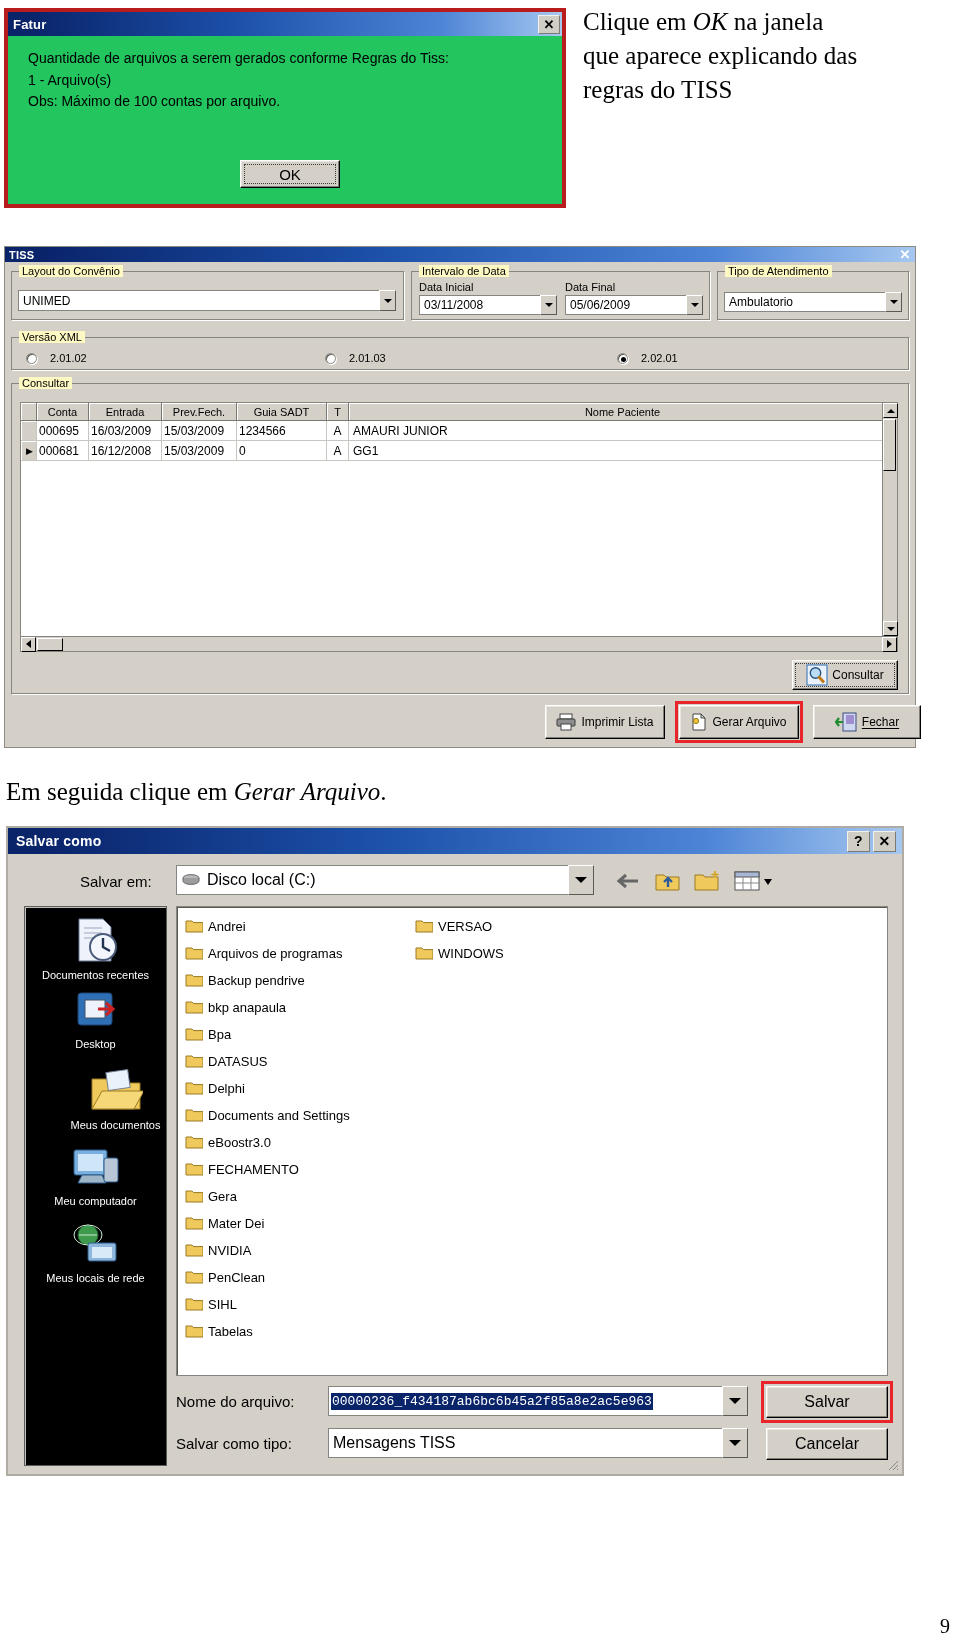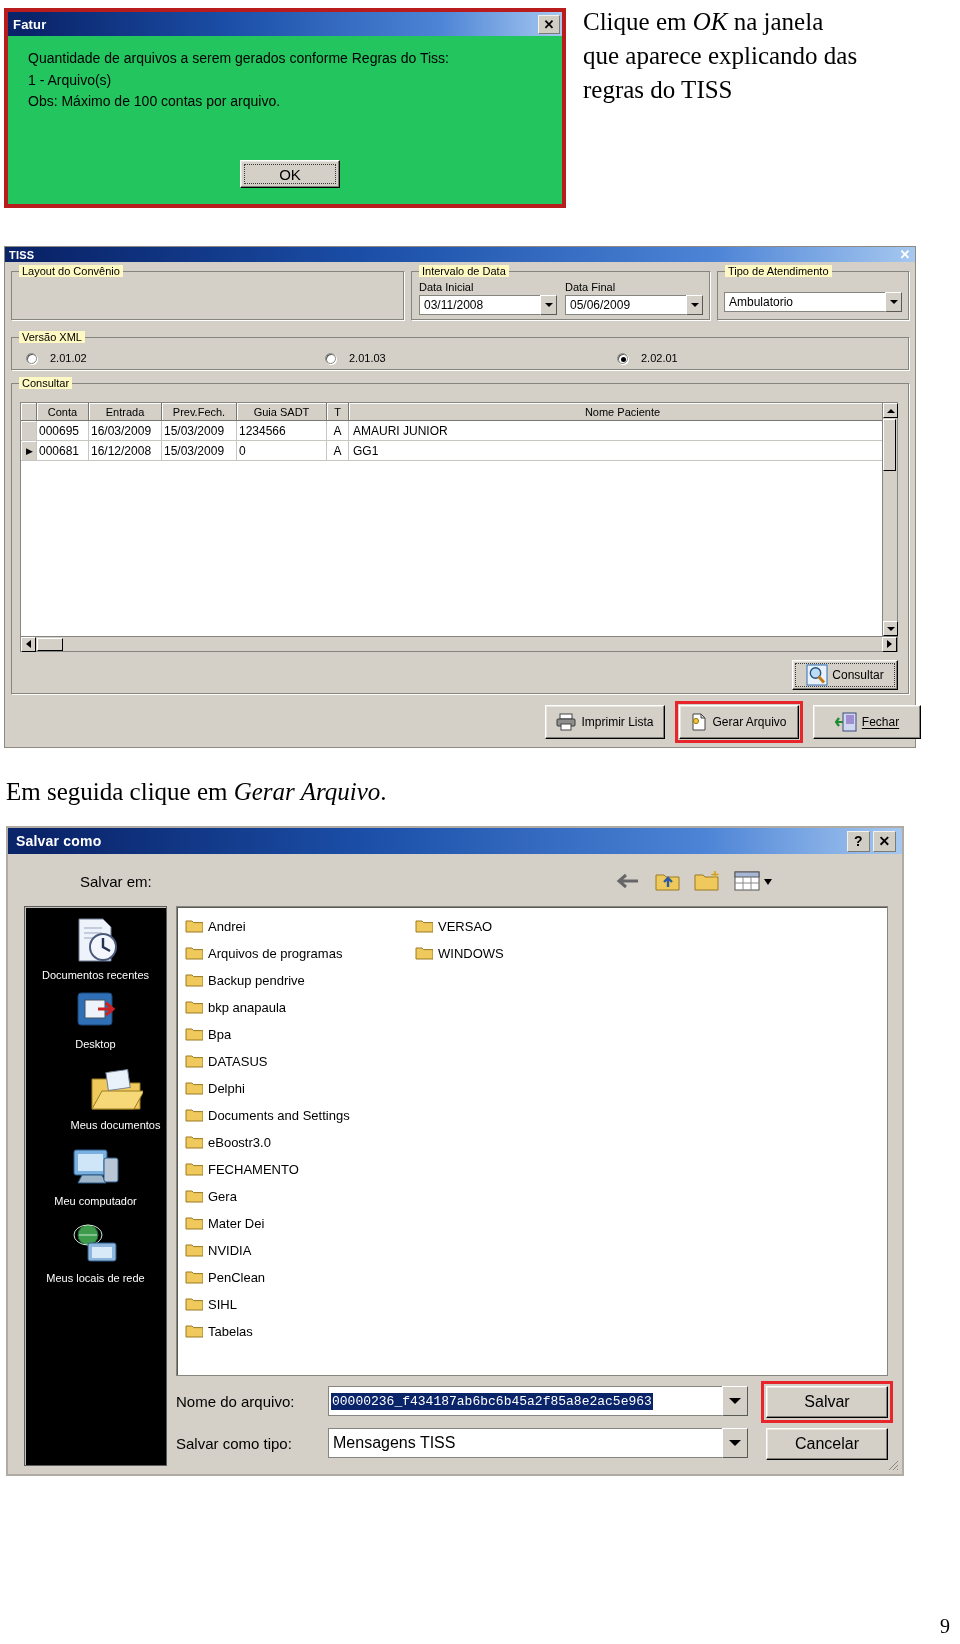--- a/index.html
+++ b/index.html
@@ -220,20 +220,26 @@
 
 <div class="win" style="left:4px; top:246px; width:912px; height:502px; background:#d4d0c8; border:1px solid #8e8a82;">
 
   <div class="titlebar" style="height:15px; font-size:11px; padding-left:4px;align-items:center;">
     <div class="tb-title">TISS</div>
     <div class="tb-btn flat" style="height:13px;">✕</div>
   </div>
 
   <div class="group" style="left:6px; top:24px; width:394px; height:50px;">
     <span class="legend">Layout do Convênio</span>
+    <div class="combo" style="left:6px; top:18px; width:378px; height:21px;">
+      <div class="cbox">UNIMED</div>
+      <div class="arrow">
+          <span class="tri-down"></span>
+        </div>
+    </div>
   </div>
 
   <div class="group" style="left:406px; top:24px; width:300px; height:50px;">
     <span class="legend">Intervalo de Data</span>
     <span class="label" style="position:absolute; left:7px; top:9px;">Data Inicial</span>
     <div class="combo" style="left:7px; top:23px; width:138px; height:20px;">
       <div class="cbox">03/11/2008</div>
       <div class="arrow">
           <span class="tri-down"></span>
         </div>
@@ -383,20 +389,34 @@
 
   <div class="titlebar" style="height:26px; font-size:14px; padding-left:8px;">
     <div class="tb-title">Salvar como</div>
     <div class="tb-btns" style="gap:3px; padding-right:4px;">
       <div class="tb-btn" style="width:23px;height:21px;font-size:14px;">?</div>
       <div class="tb-btn" style="width:23px;height:21px;font-size:14px;">✕</div>
     </div>
   </div>
 
   <span class="label" style="position:absolute; left:72px; top:45px; font-size:15px;">Salvar em:</span>
+  <div class="combo" style="left:168px; top:37px; width:418px; height:30px;">
+    <div class="cbox" style="font-size:16px;">
+      <span style="width:20px;height:14px;display:inline-block;margin-right:6px;">
+        <svg width="20" height="14" viewBox="0 0 20 14">
+          <ellipse cx="10" cy="5" rx="8" ry="3.4" fill="#b9b9b9" stroke="#6b6b6b"></ellipse>
+          <path d="M2 5 v3 a8 3.4 0 0 0 16 0 V5" fill="#9d9d9d" stroke="#6b6b6b"></path>
+        </svg>
+      </span>
+      <span>Disco local (C:)</span>
+    </div>
+    <div class="arrow" style="width:26px;">
+        <span class="tri-down" style="border-left-width:6px;border-right-width:6px;border-top-width:6px;"></span>
+      </div>
+  </div>
 
   <div class="toolbtn" style="left:604px; top:40px; width:30px; height:26px;">
     <svg width="26" height="18" viewBox="0 0 26 18">
         <path d="M24 9 H7 M12 3 L5 9 l7 6" fill="none" stroke="#666" stroke-width="3"></path>
       </svg>
   </div>
   <div class="toolbtn" style="left:644px; top:38px; width:32px; height:30px;">
     <svg width="26" height="24" viewBox="0 0 26 24">
       <path d="M1 6 h8 l2 2 h13 v13 h-23 z" fill="#f0c95c" stroke="#9a7a22"></path>
       <path d="M13 18 V10 M9 13 l4 -4 l4 4" fill="none" stroke="#2c5c9e" stroke-width="2.4"></path>

